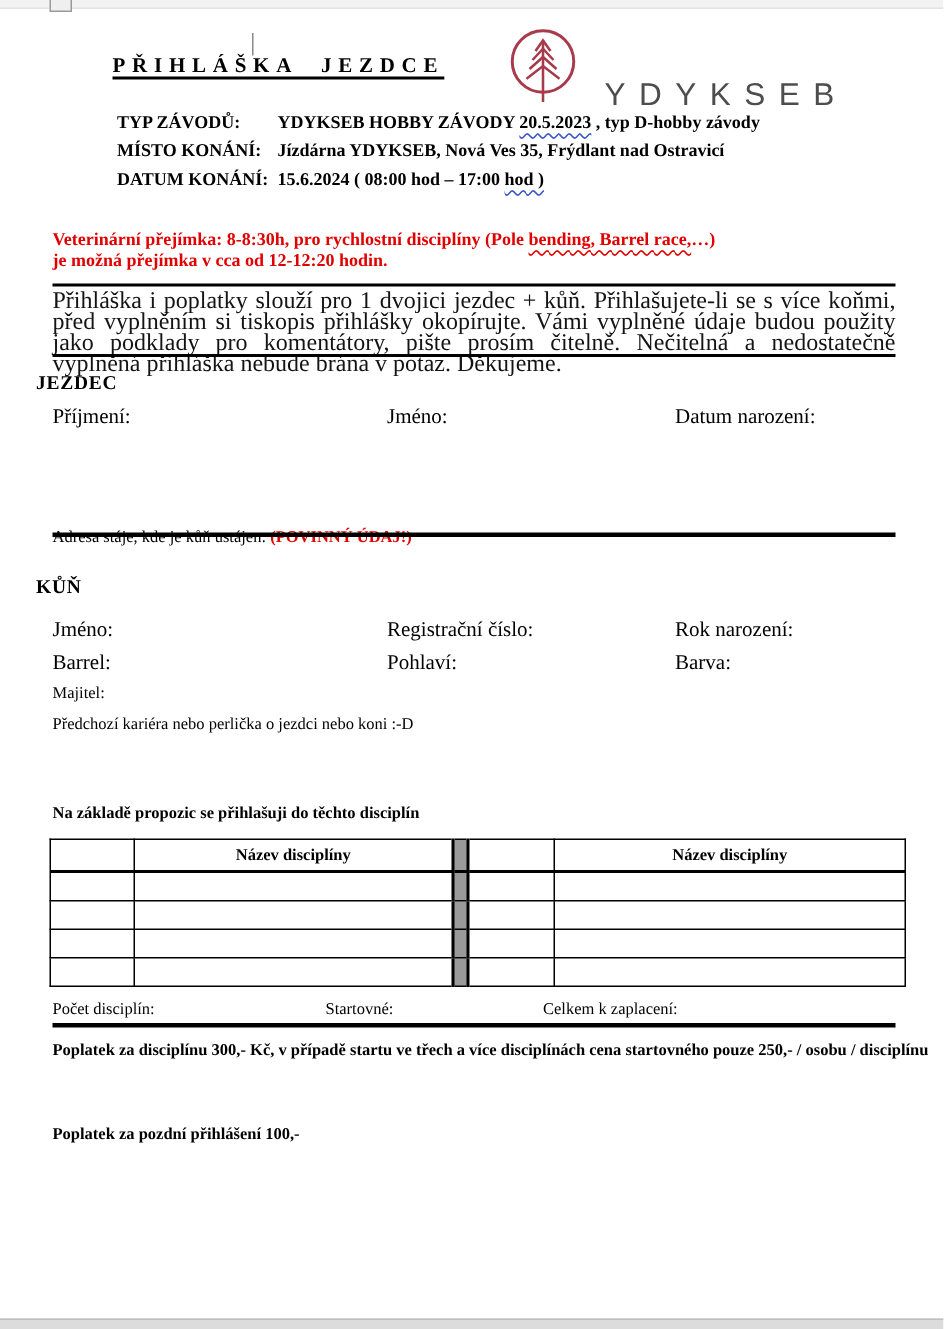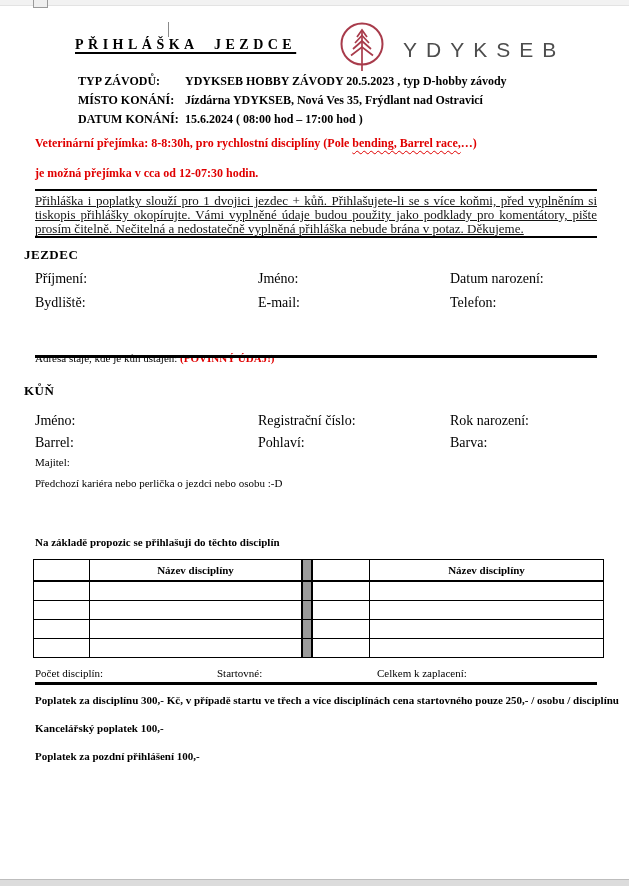--- a/index.html
+++ b/index.html
@@ -10,39 +10,39 @@
   .abs{position:absolute;}
   .window-strip-top{left:0;top:0;width:629px;height:5px;background:#f2f2f2;border-bottom:1px solid #e3e3e3;}
   .window-strip-bottom{left:0;top:879px;width:629px;height:7px;background:#dcdcdc;border-top:1px solid #bdbdbd;}
   .page-fragment{left:33px;top:-3px;width:13px;height:9px;border:1px solid #9a9a9a;background:#efefef;}
   .text-cursor{left:168px;top:22px;width:1px;height:15px;background:#8a8a8a;}
 
   .doc-title{
     left:75px;top:37px;font-size:14px;font-weight:bold;letter-spacing:4.5px;word-spacing:8px;
     text-decoration:underline;text-decoration-thickness:1.5px;text-underline-offset:3px;
   }
-  .logo-wrap{left:337px;top:22px;width:260px;height:54px;display:flex;align-items:center;}
+  .logo-wrap{left:337px;top:22px;width:260px;height:54px;display:flex;align-items:flex-end;}
   .brand-text{
     font-family:"Liberation Sans", sans-serif;font-size:21px;letter-spacing:9px;
     color:#4d4d4d;margin-left:16px;margin-top:2px;
   }
 
   .info-row{left:78px;width:520px;height:18px;font-size:12px;font-weight:bold;white-space:nowrap;}
   .info-label{display:inline-block;width:107px;}
-  .wavy-blue{text-decoration-style:wavy;text-decoration-color:#3a56c8;text-decoration-thickness:1px;text-underline-offset:3px;}
+  .wavy-blue{text-decoration:underline;text-decoration-style:wavy;text-decoration-color:#3a56c8;text-decoration-thickness:1px;text-underline-offset:3px;}
   .wavy-red{text-decoration:underline;text-decoration-style:wavy;text-decoration-color:#e00000;text-decoration-thickness:1px;text-underline-offset:3px;}
 
   .vet-line{left:35px;width:562px;font-size:12px;font-weight:bold;color:#e00000;white-space:nowrap;}
 
   .rule{left:35px;width:562px;background:#000;}
   .rule-1{height:2px;}
   .rule-2{height:2px;}
   .rule-thick{height:2.5px;}
 
-  .intro-par{left:35px;top:194px;width:562px;font-size:13px;line-height:14px;text-align:justify;color:#141414;text-decoration:underline;}
+  .intro-par{left:35px;top:194px;width:562px;font-size:16px;line-height:14px;text-align:justify;color:#141414;}
 
   .section-heading{left:24px;font-size:13px;font-weight:bold;letter-spacing:0.5px;}
   .field-row{left:35px;width:562px;height:16px;font-size:14px;}
   .field-row .c1{position:absolute;left:0;}
   .field-row .c2{position:absolute;left:223px;}
   .field-row .c3{position:absolute;left:415px;}
   .plain-line{left:35px;width:562px;font-size:11px;white-space:nowrap;}
   .req-red{color:#e00000;font-weight:bold;}
 
   .disc-intro{left:35px;top:536px;font-size:11px;font-weight:bold;}
@@ -52,21 +52,21 @@
   table.disc td{height:18px;}
   .col-n{width:55px;}
   .col-w1{width:211px;}
   .col-div{width:8px;background:#9a9a9a;border-left:2.5px solid #000 !important;border-right:2.5px solid #000 !important;}
   .col-n2{width:56px;}
   .col-w2{width:233px;}
 
   .summary-row{left:35px;top:667px;width:562px;height:15px;font-size:11px;}
   .summary-row .s1{position:absolute;left:0;}
   .summary-row .s2{position:absolute;left:182px;text-align:center;}
-  .summary-row .s3{position:absolute;left:342px;}
+  .summary-row .s3{position:absolute;left:327px;}
 
   .fee-line{left:35px;width:580px;font-size:11px;font-weight:bold;white-space:nowrap;}
 </style>
 </head>
 <body>
 
 <div style="position:absolute;left:0;top:0;width:629px;height:886px;">
 
   <div class="abs window-strip-top"></div>
   <div class="abs page-fragment"></div>
@@ -90,61 +90,56 @@
   <div class="abs info-row" style="top:74px;">
     <span class="info-label">TYP ZÁVODŮ:</span><span>YDYKSEB HOBBY ZÁVODY </span><span class="wavy-blue">20.5.2023</span><span> , typ D-hobby závody</span>
   </div>
   <div class="abs info-row" style="top:93px;">
     <span class="info-label">MÍSTO KONÁNÍ:</span><span>Jízdárna YDYKSEB, Nová Ves 35, Frýdlant nad Ostravicí</span>
   </div>
   <div class="abs info-row" style="top:112px;">
     <span class="info-label">DATUM KONÁNÍ:</span><span>15.6.2024 ( 08:00 hod – 17:00 </span><span class="wavy-blue">hod )</span>
   </div>
 
-  <div class="abs vet-line" style="top:136px;">
+  <div class="abs vet-line" style="top:152px;">
     <span>Veterinární přejímka: 8-8:30h, pro rychlostní disciplíny (Pole </span><span class="wavy-red">bending, Barrel race,</span><span>…)</span>
   </div>
-  <div class="abs vet-line" style="top:166px;">je možná přejímka v cca od 12-07:30 hodin.</div>
+  <div class="abs vet-line" style="top:166px;">je možná přejímka v cca od 12-12:20 hodin.</div>
 
   <div class="abs rule rule-1" style="top:189px;"></div>
 
   <div class="abs intro-par">Přihláška i poplatky slouží pro 1 dvojici jezdec + kůň. Přihlašujete-li se s více koňmi, před vyplněním si tiskopis přihlášky okopírujte. Vámi vyplněné údaje budou použity jako podklady pro komentátory, pište prosím čitelně. Nečitelná a nedostatečně vyplněná přihláška nebude brána v potaz. Děkujeme.</div>
 
   <div class="abs rule rule-2" style="top:236px;"></div>
 
   <div class="abs section-heading" style="top:247px;">JEZDEC</div>
   <div class="abs field-row" style="top:271px;">
     <span class="c1">Příjmení:</span>
     <span class="c2">Jméno:</span>
     <span class="c3">Datum narození:</span>
-  </div>
-  <div class="abs field-row" style="top:295px;">
-    <span class="c1">Bydliště:</span>
-    <span class="c2">E-mail:</span>
-    <span class="c3">Telefon:</span>
   </div>
   <div class="abs plain-line" style="top:340px;margin-top:12px;">
     <span>Adresa stáje, kde je kůň ustájen: </span><span class="req-red">(POVINNÝ ÚDAJ!)</span>
   </div>
 
   <div class="abs rule rule-thick" style="top:355px;"></div>
 
   <div class="abs section-heading" style="top:383px;">KŮŇ</div>
   <div class="abs field-row" style="top:413px;">
     <span class="c1">Jméno:</span>
     <span class="c2">Registrační číslo:</span>
     <span class="c3">Rok narození:</span>
   </div>
   <div class="abs field-row" style="top:435px;">
     <span class="c1">Barrel:</span>
     <span class="c2">Pohlaví:</span>
     <span class="c3">Barva:</span>
   </div>
   <div class="abs plain-line" style="top:456px;">Majitel:</div>
-  <div class="abs plain-line" style="top:477px;">Předchozí kariéra nebo perlička o jezdci nebo osobu :-D</div>
+  <div class="abs plain-line" style="top:477px;">Předchozí kariéra nebo perlička o jezdci nebo koni :-D</div>
 
   <div class="abs disc-intro">Na základě propozic se přihlašuji do těchto disciplín</div>
 
   <table class="disc">
     <tbody>
         <tr>
       <th class="col-n"></th>
       <th class="col-w1">Název disciplíny</th>
       <th class="col-div"></th>
       <th class="col-n2"></th>
@@ -183,17 +178,16 @@
 
   <div class="abs summary-row">
     <span class="s1">Počet disciplín:</span>
     <span class="s2">Startovné:</span>
     <span class="s3">Celkem k zaplacení:</span>
   </div>
 
   <div class="abs rule rule-thick" style="top:682px;"></div>
 
   <div class="abs fee-line" style="top:694px;">Poplatek za disciplínu 300,- Kč, v případě startu ve třech a více disciplínách cena startovného pouze 250,- / osobu / disciplínu</div>
-  <div class="abs fee-line" style="top:722px;">Kancelářský poplatek 100,-</div>
   <div class="abs fee-line" style="top:750px;">Poplatek za pozdní přihlášení 100,-</div>
 
   <div class="abs window-strip-bottom"></div>
 </div>
 
 </body></html>

